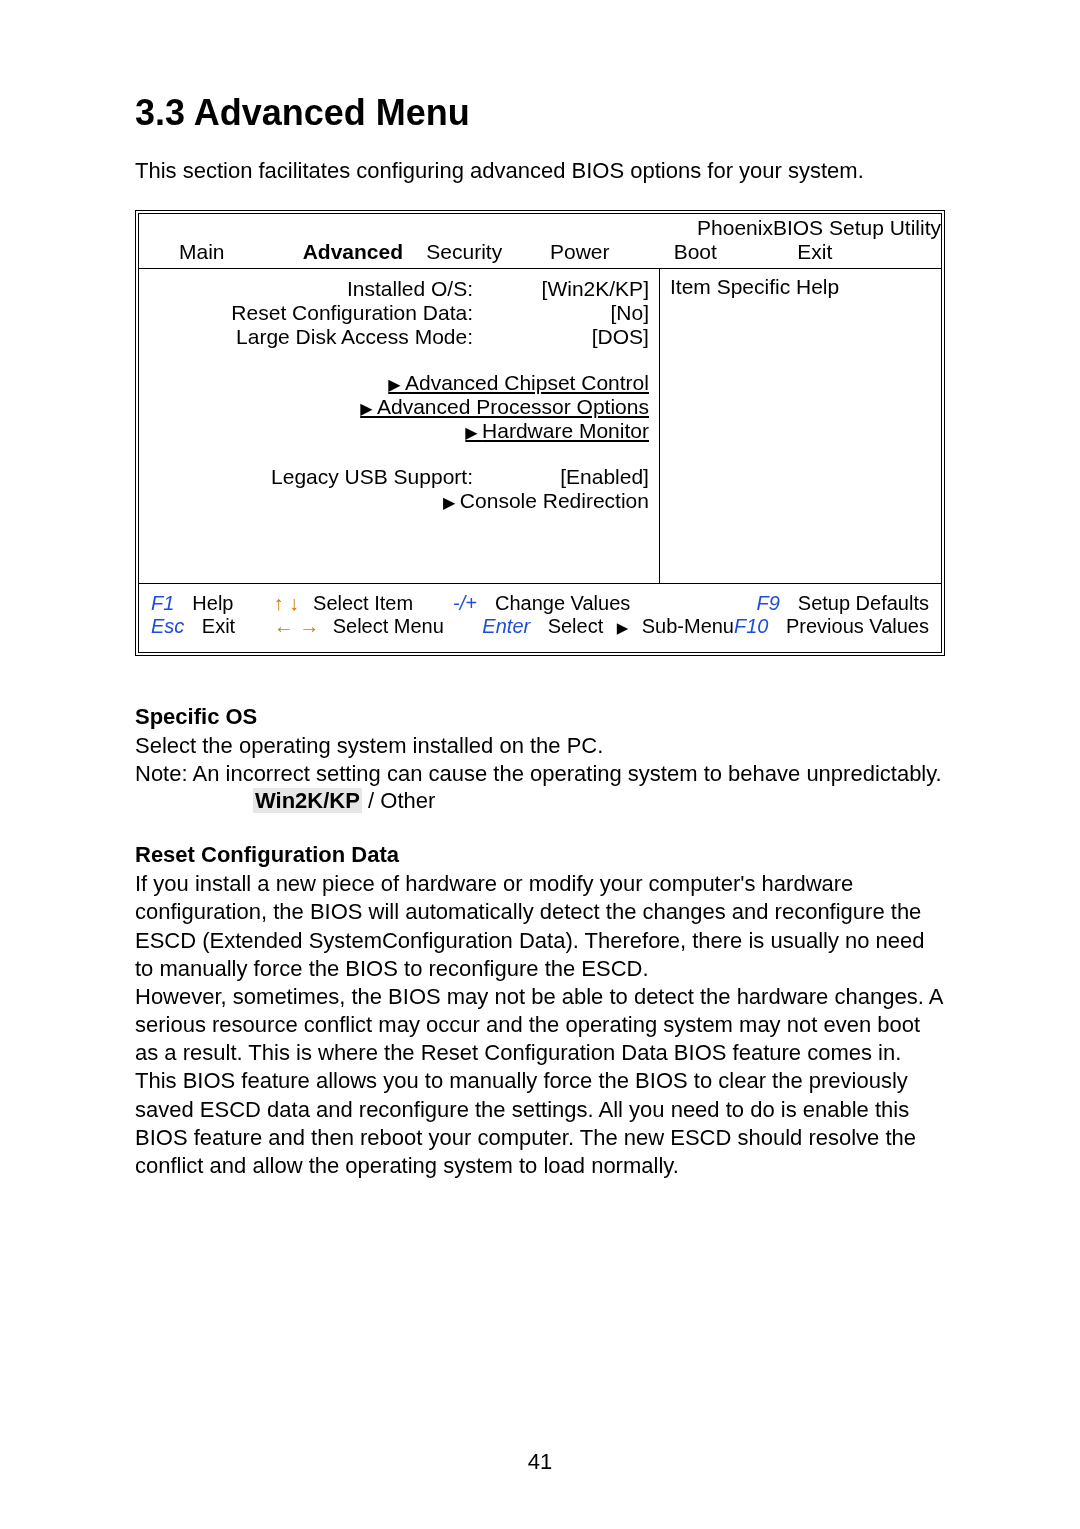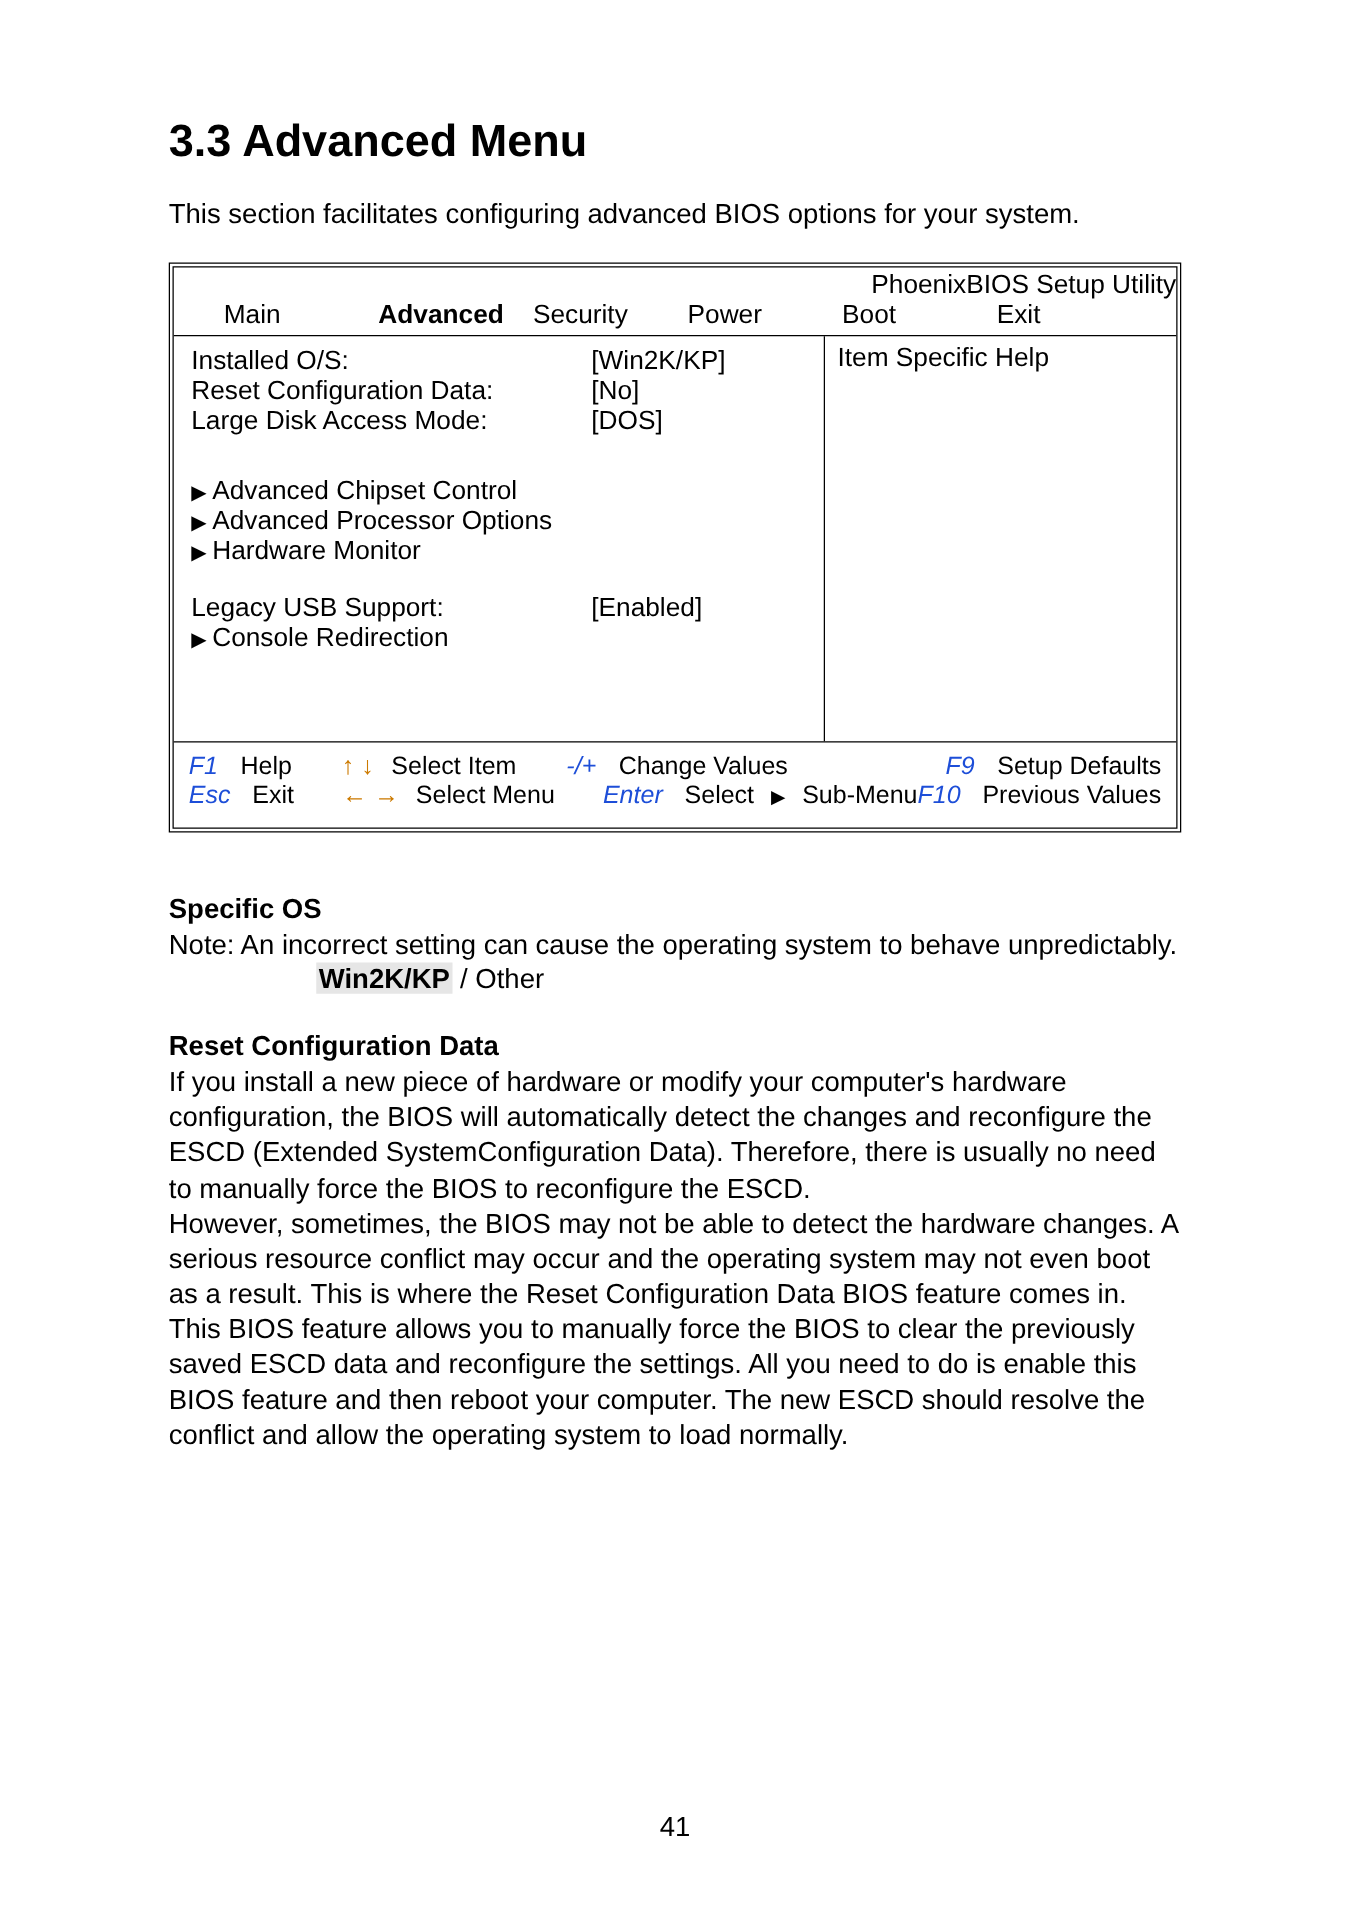--- a/index.html
+++ b/index.html
@@ -47,38 +47,40 @@
     font-weight: bold;
   }
   .bios-body {
     display: flex;
     border-top: 1px solid #000;
   }
   .bios-left {
     flex: 1.9;
     padding: 8px 10px 70px 14px;
     box-sizing: border-box;
+    text-align: right;
   }
   .bios-right {
     flex: 1;
     border-left: 1px solid #000;
     padding: 6px 10px;
     box-sizing: border-box;
   }
   .opt-row {
     display: flex;
   }
   .opt-label {
     width: 320px;
   }
   .opt-value {
     flex: 1;
   }
   .submenu-list {
-    margin-top: 32px;
+    margin-top: 22px;
+    text-decoration: underline;
   }
   .submenu-item::before {
     content: "▶ ";
     font-size: 16px;
   }
   .block2 {
     margin-top: 22px;
   }
   .bios-footer {
     border-top: 1px solid #000;
@@ -220,20 +222,21 @@
         <span style="flex:1"></span>
         <span class="fk">F10</span>
         <span class="fgap-sm"></span>
         <span class="flabel">Previous Values</span>
       </div>
     </div>
   </div>
 
   <div class="section-block">
     <h2>Specific OS</h2>
+    <p>Select the operating system installed on the PC.</p>
     <p>Note: An incorrect setting can cause the operating system to behave unpredictably.</p>
     <div class="indent-opts">
       <span class="opt-default">Win2K/KP</span><span> / </span><span>Other</span>
     </div>
   </div>
 
   <div class="section-block" style="margin-top:28px">
     <h2>Reset Configuration Data</h2>
     <p>If you install a new piece of hardware or modify your computer's hardware configuration, the BIOS will automatically detect the changes and reconfigure the ESCD (Extended SystemConfiguration Data). Therefore, there is usually no need to manually force the BIOS to reconfigure the ESCD.</p>
     <p>However, sometimes, the BIOS may not be able to detect the hardware changes. A serious resource conflict may occur and the operating system may not even boot as a result. This is where the Reset Configuration Data BIOS feature comes in.</p>

